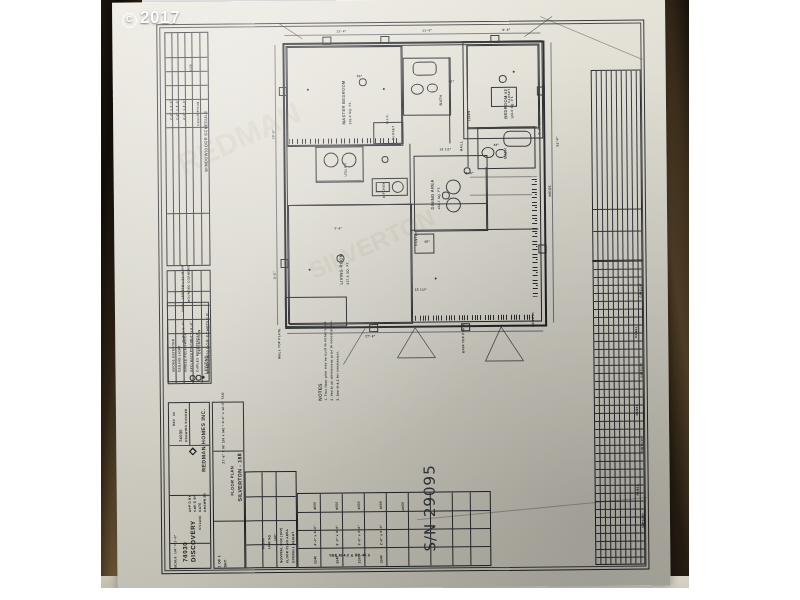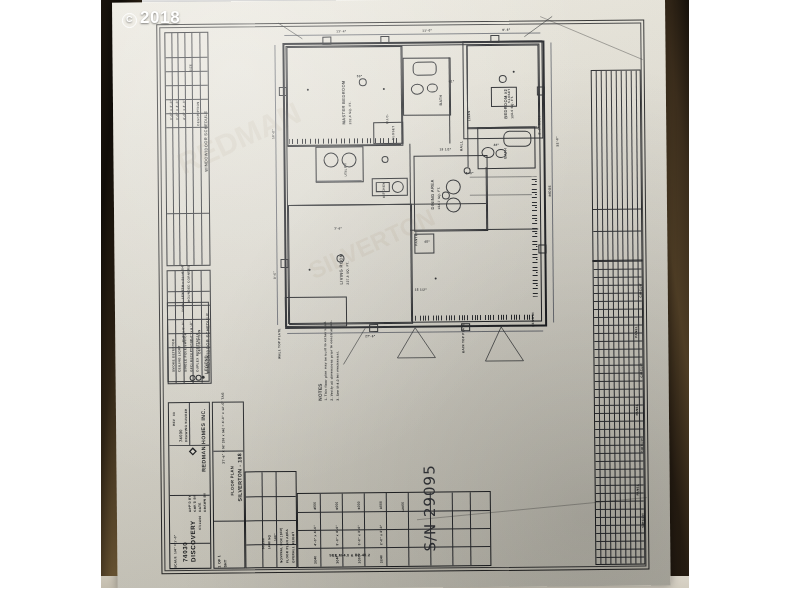--- a/index.html
+++ b/index.html
@@ -449,16 +449,16 @@
       <line x1="300" y1="520" x2="530" y2="500" stroke="rgba(40,40,40,.35)" stroke-width="0.9"></line>
     </svg>
 
   </div>
 
   <div class="matte matte-l"></div>
   <div class="matte matte-r"></div>
   <div class="matte matte-b"></div>
 
   <div id="wm">
-    <span class="cmark">C</span><span>2018</span>
+    <span class="cmark">C</span><span>2017</span>
   </div>
 
 </div>
 
 </body></html>

